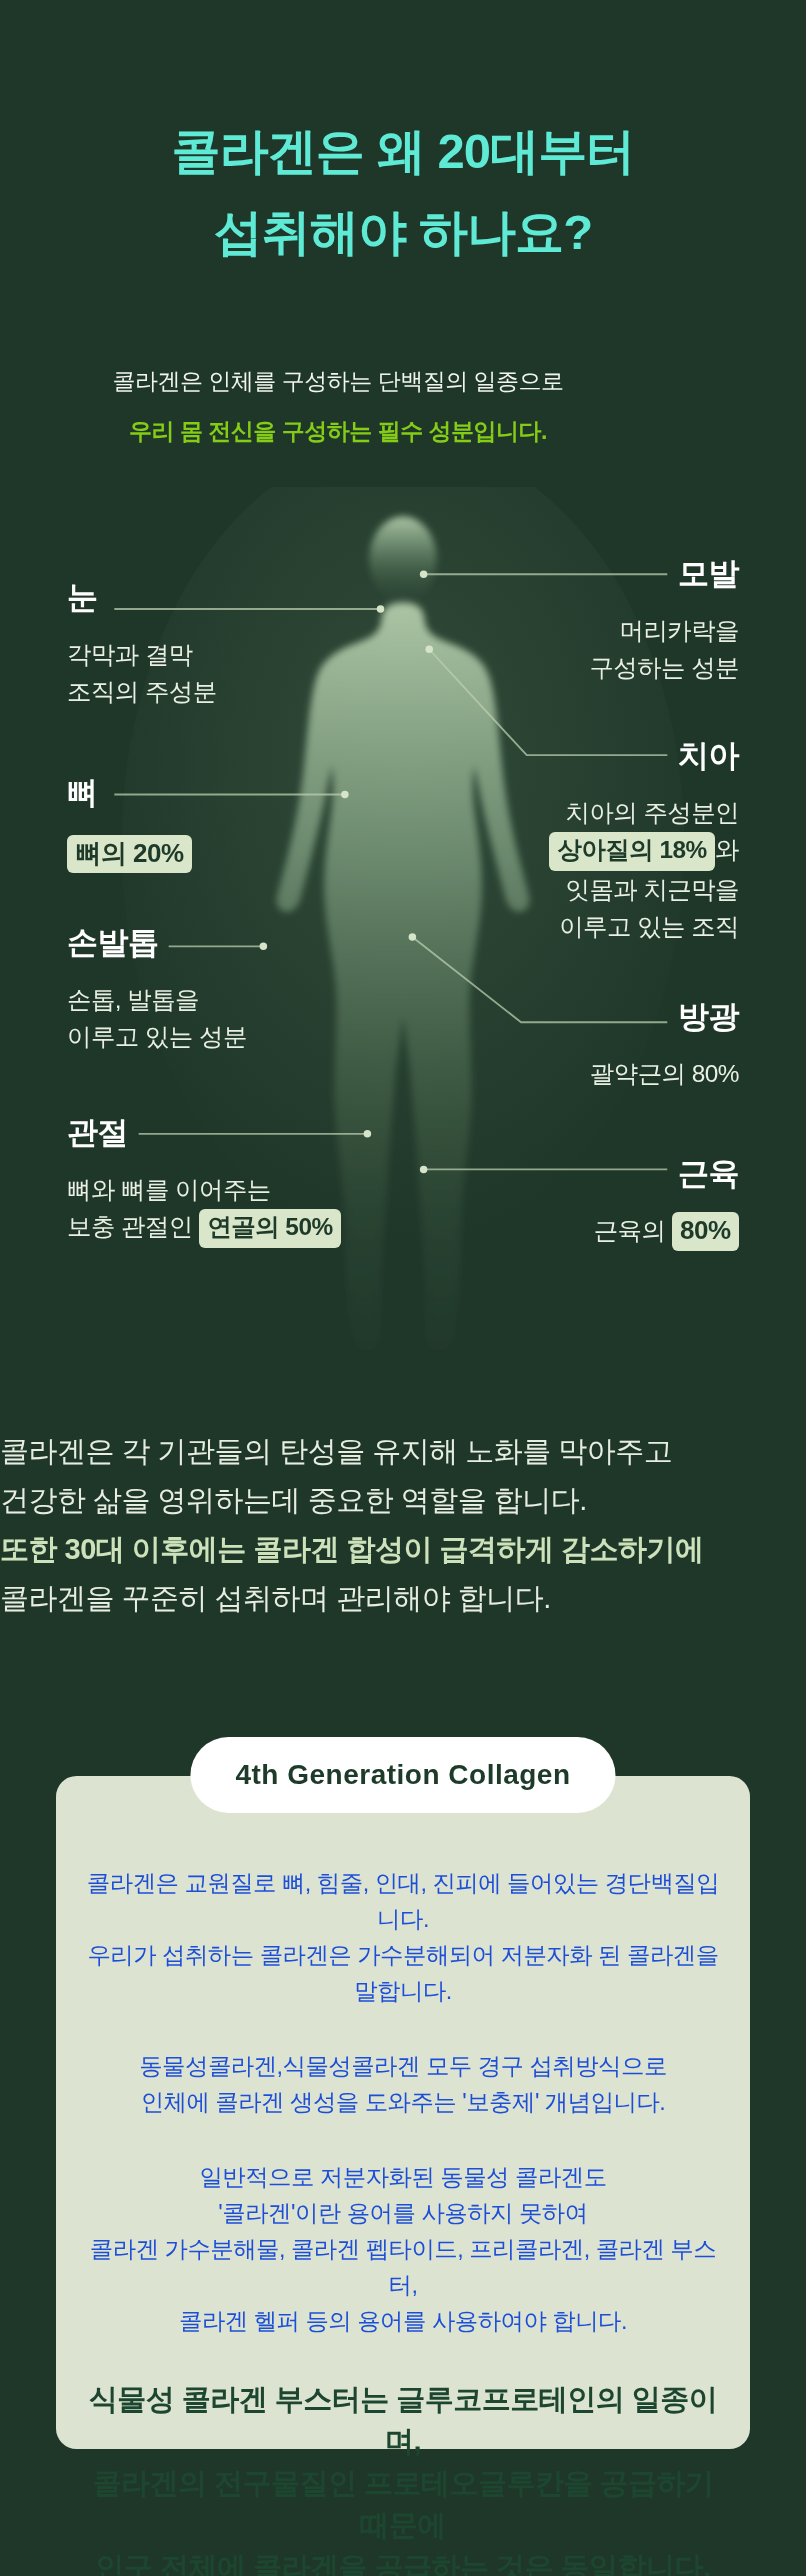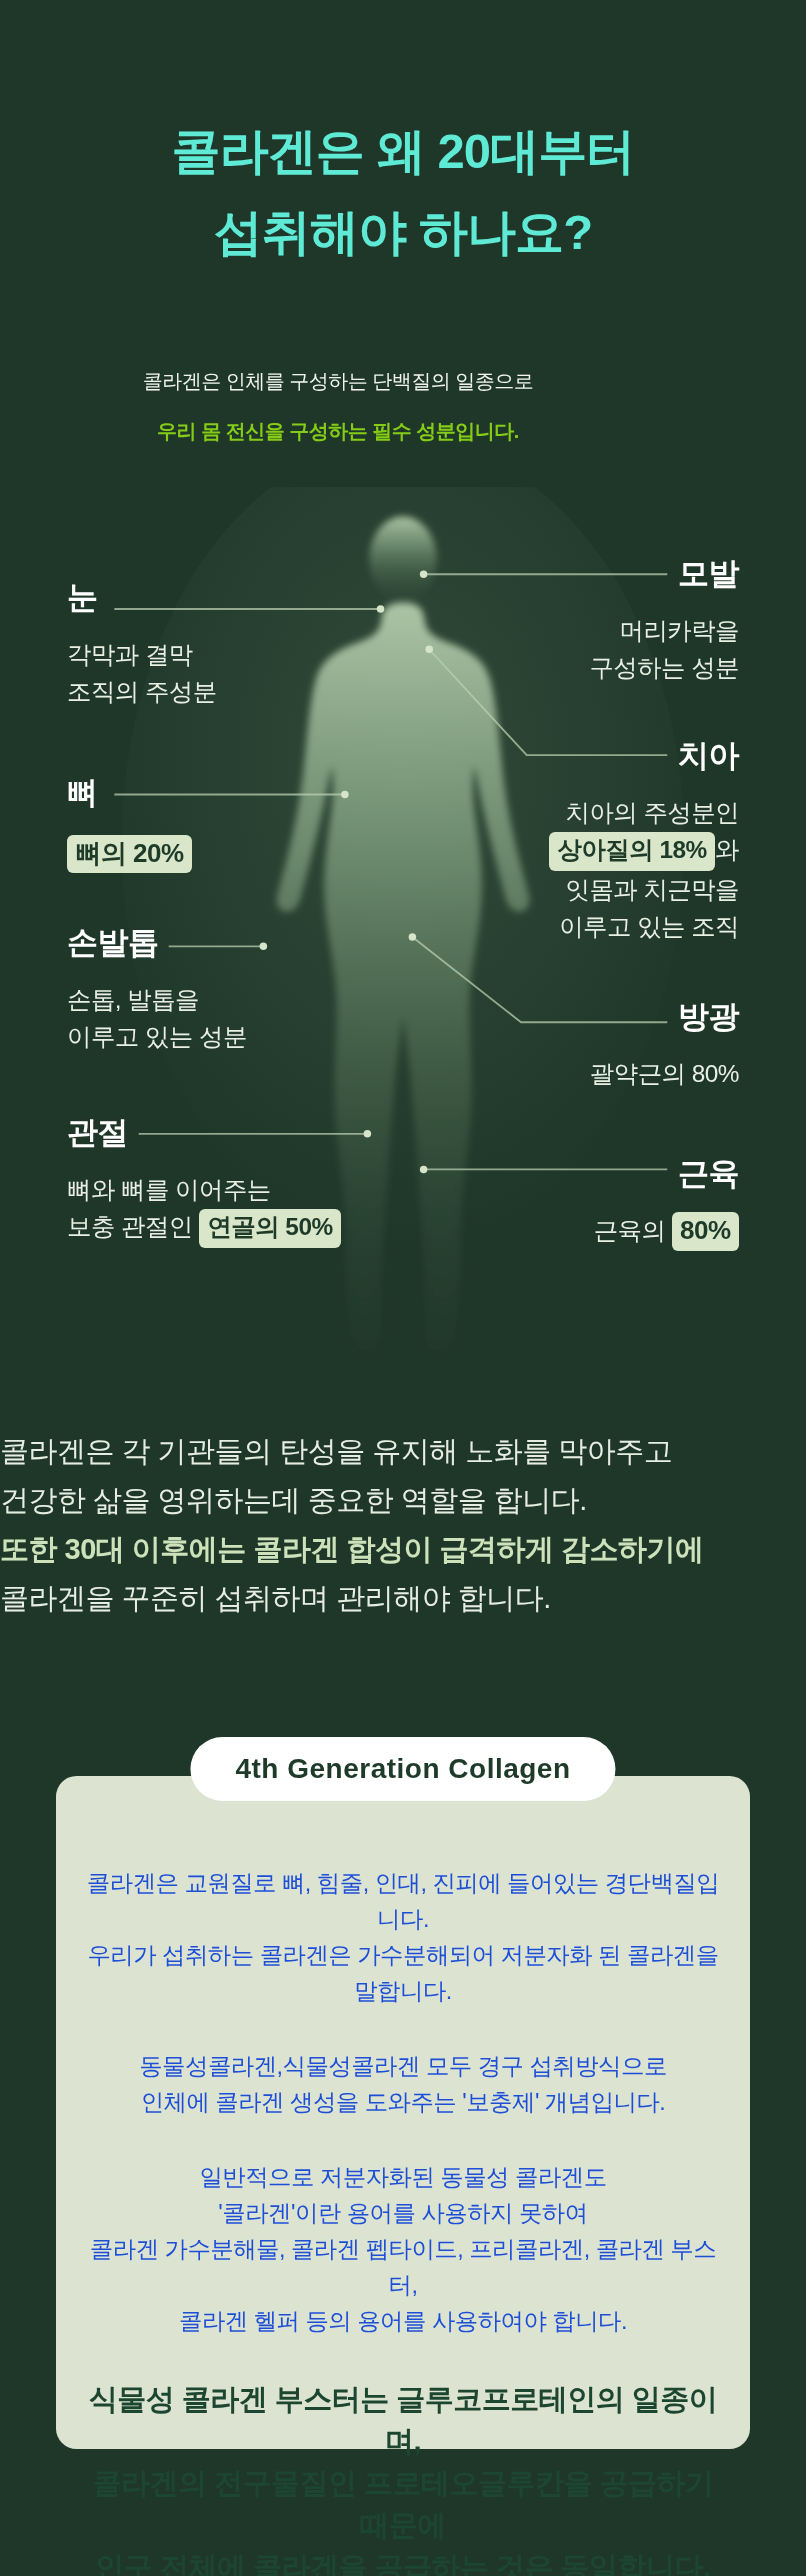--- a/index.html
+++ b/index.html
@@ -9,21 +9,21 @@
     font-family:"Liberation Sans","DejaVu Sans",sans-serif;
     -webkit-font-smoothing:antialiased;
   }
   
   .title {
     position:absolute; top:111px; left:0; width:806px; text-align:center;
     color:#5eead4; font-size:49px; font-weight:800; line-height:81px; letter-spacing:-0.9px;
   }
   .subtitle {
     position:absolute; top:356px; left:0; width:676px; text-align:center;
-    color:#f1f5ec; font-size:20px; font-weight:500; line-height:50px; letter-spacing:-0.5px;
+    color:#f1f5ec; font-size:23px; font-weight:500; line-height:50px; letter-spacing:-0.5px;
   }
   .subtitle .em { font-weight:800; color:#84cc16; }
   
   .figure-svg { position:absolute; left:0; top:487px; width:806px; height:900px; }
   .organ { position:absolute; letter-spacing:-0.5px; }
   .organ.right { text-align:right; }
   .organ-title { font-size:31px; font-weight:800; color:#ffffff; }
   .organ-desc  { margin-top:17px; font-size:24.4px; line-height:37px; color:#e9f0e3; font-weight:500; }
   .chip {
     display:inline-block; background:#d9e6ca; color:#1e3a29;
@@ -41,21 +41,21 @@
   #organ-muscle  { right:67px; top:1153px; }
   
   .mid-paragraph {
     position:absolute; top:1427px; left:0; width:806px; 
     font-size:29px; line-height:49px; color:#e7eee1; letter-spacing:-0.5px; font-weight:500;
   }
   .mid-paragraph .em { font-weight:800; color:#cde2ba; }
   
   .badge {
     position:absolute; top:1737px; left:50%; transform:translateX(-50%);
-    background:#ffffff; border-radius:45px; padding:16px 45px; z-index:3;
+    background:#ffffff; border-radius:45px; padding:22px 45px; z-index:3;
     color:#1e3b2a; font-size:28px; font-weight:800; line-height:32px; letter-spacing:0.5px;
     white-space:nowrap;
   }
   .card {
     position:absolute; top:1776px; left:56px; width:694px; height:673px;
     background:#dce4d1; border-radius:20.6px; z-index:2;
     box-sizing:border-box; padding:89px 28px 0; text-align:center;
   }
   .card p { margin:0 0 39px; font-size:23.4px; line-height:36px; color:#1d4ed8; letter-spacing:-0.5px; }
   .card p.strong { font-size:29px; line-height:42px; font-weight:800; color:#1d4630; }

